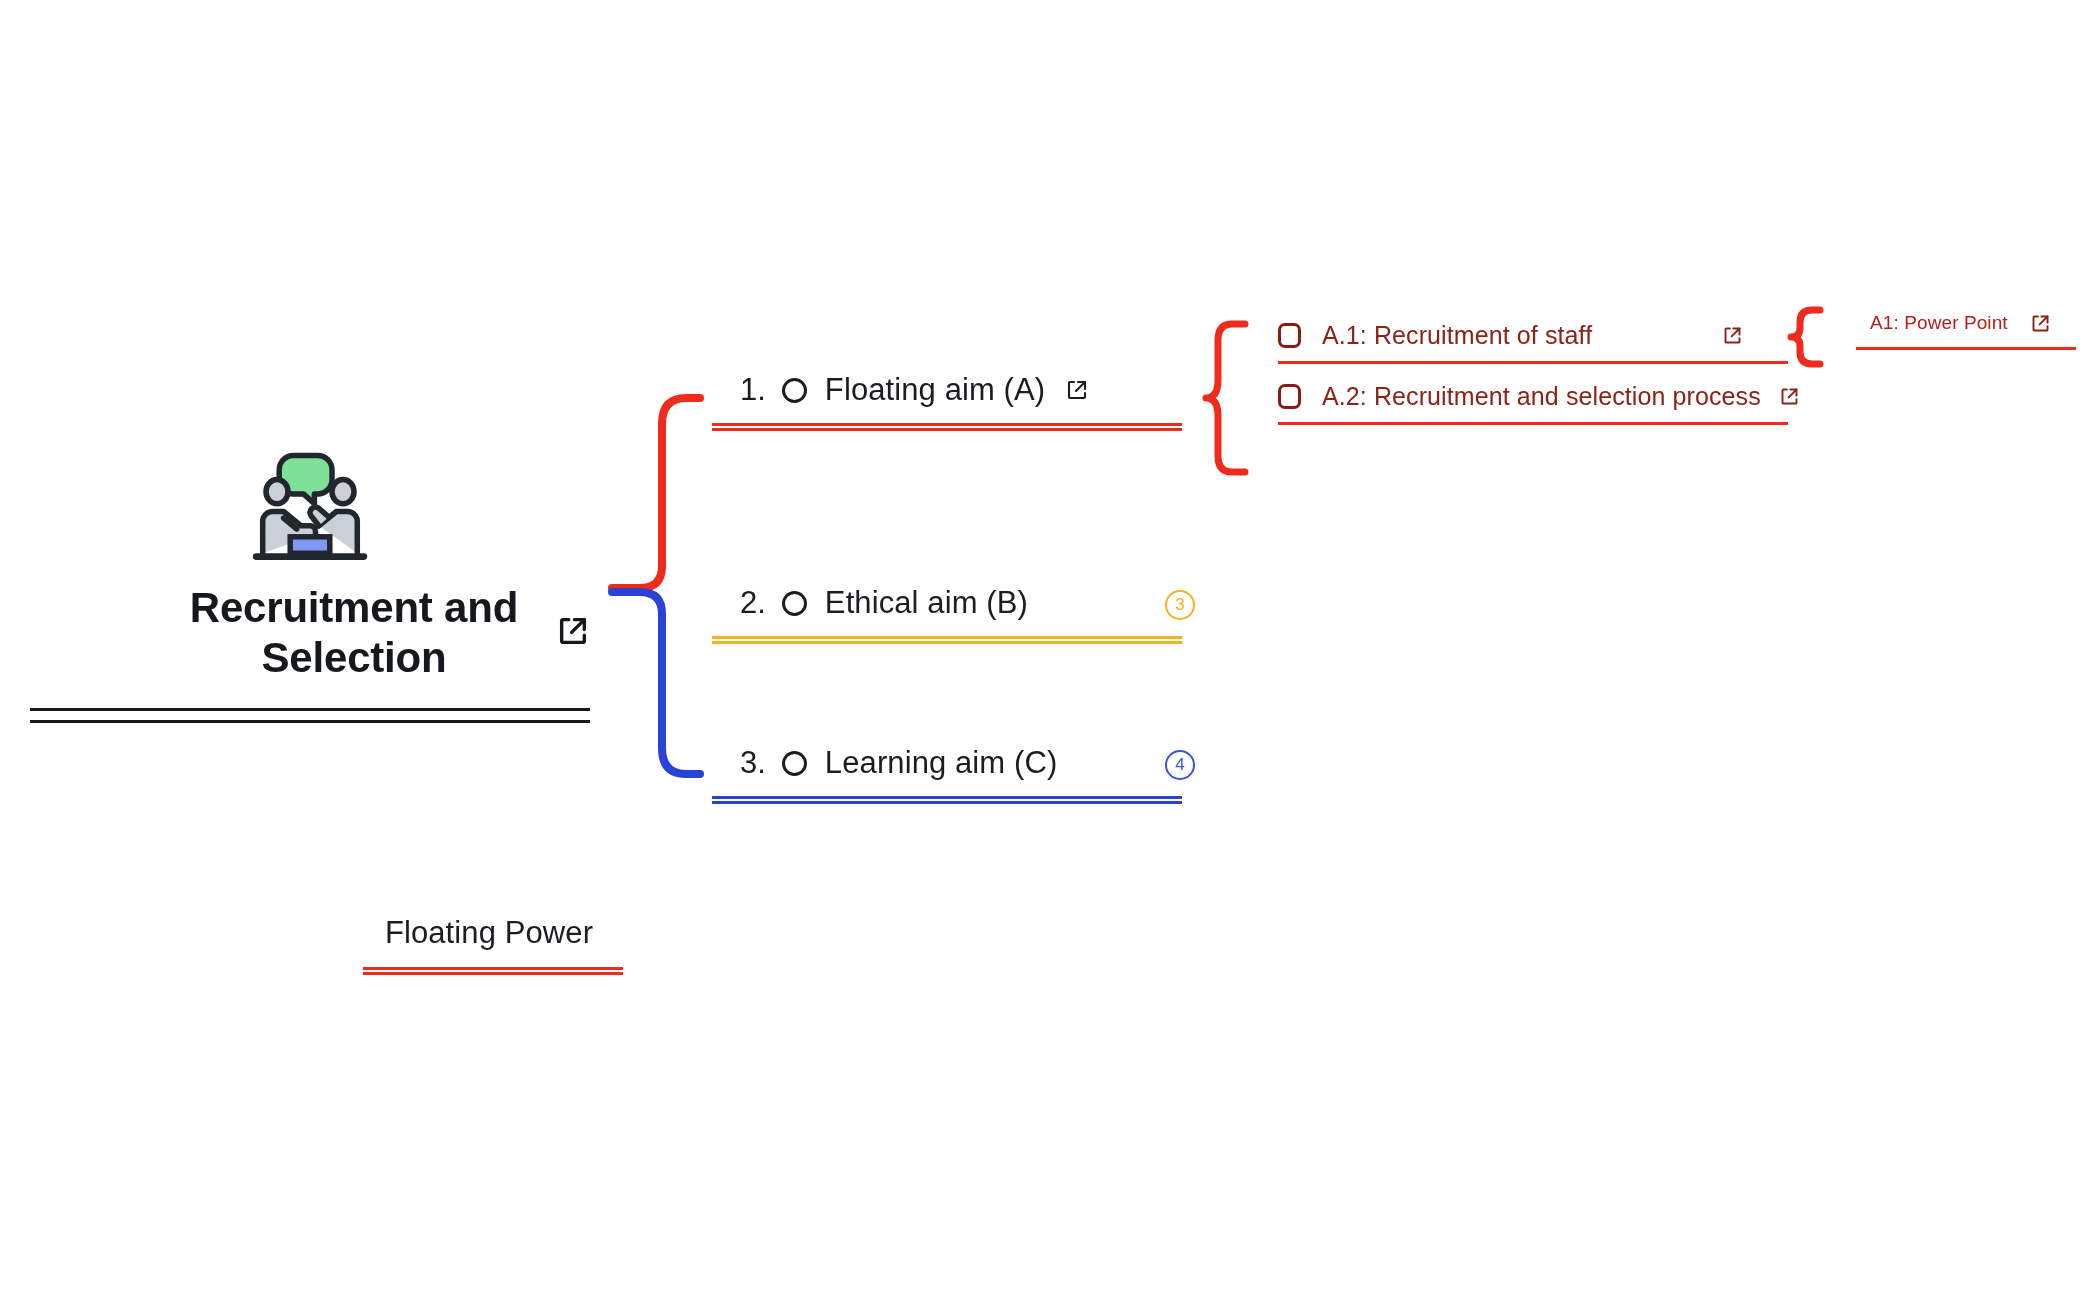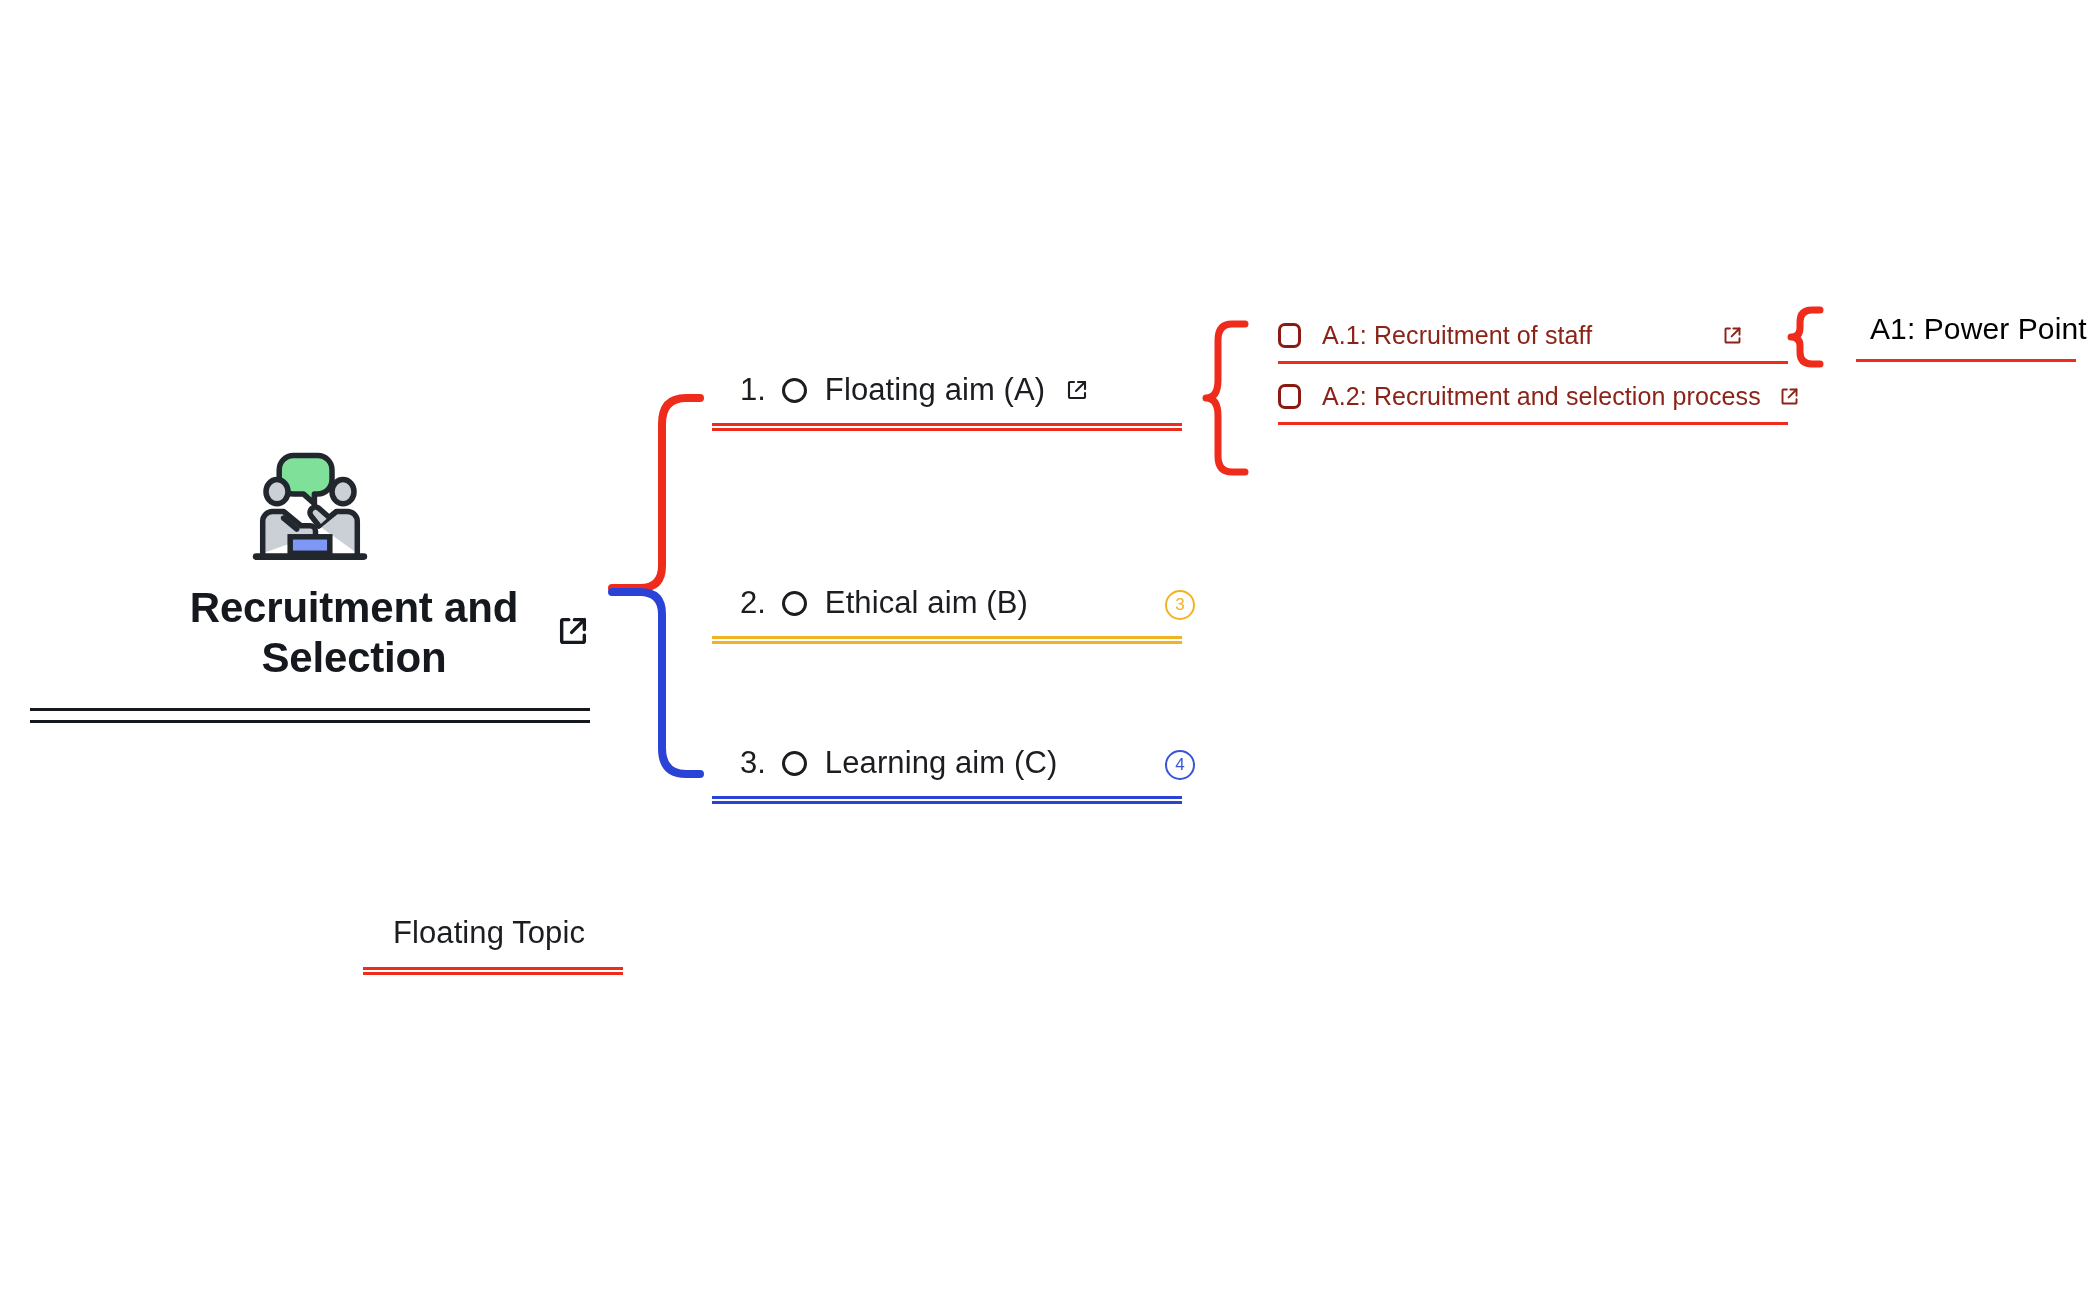--- a/index.html
+++ b/index.html
@@ -161,22 +161,22 @@
   }
 
   
   .leaf-node { position: absolute; }
   .leaf-row {
     display: flex;
     align-items: center;
     white-space: nowrap;
   }
   .leaf-label {
-    font-size: 30px;
-    color: #000000;
+    font-size: 19px;
+    color: #b91c1c;
     letter-spacing: 0.1px;
   }
   .leaf-link { margin-left: 22px; display: inline-flex; align-items: center; }
   .leaf-underline {
     margin-top: 13px;
     height: 3px;
     background: #ef2b1b;
   }
 
   
@@ -326,17 +326,17 @@
           <path d="M9 4 H5 a1 1 0 0 0 -1 1 V19 a1 1 0 0 0 1 1 H19 a1 1 0 0 0 1 -1 V15"></path>
           <path d="M13 4 H20 V11"></path>
           <path d="M20 4 L11 13"></path>
         </svg>
       </span>
     </div>
     <div class="leaf-underline" style="width:220px; margin-left:-14px;"></div>
   </div>
 
   <div class="floating-node">
-    <div class="floating-label">Floating Topic</div>
+    <div class="floating-label">Floating Power</div>
     <div class="floating-underline"></div>
   </div>
 
 </div>
 
 </body></html>

